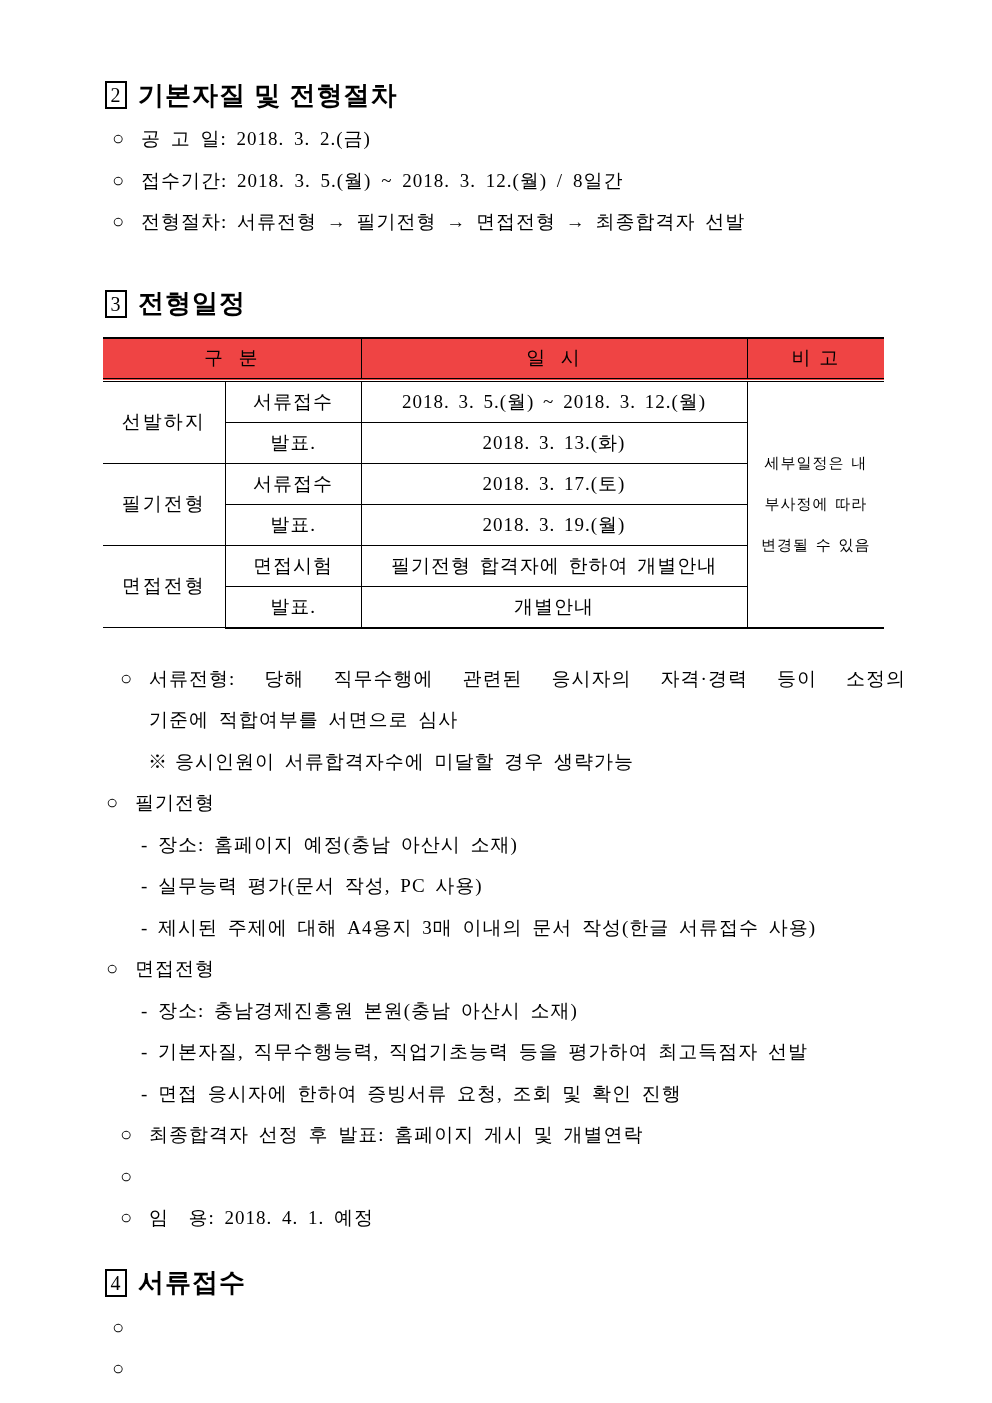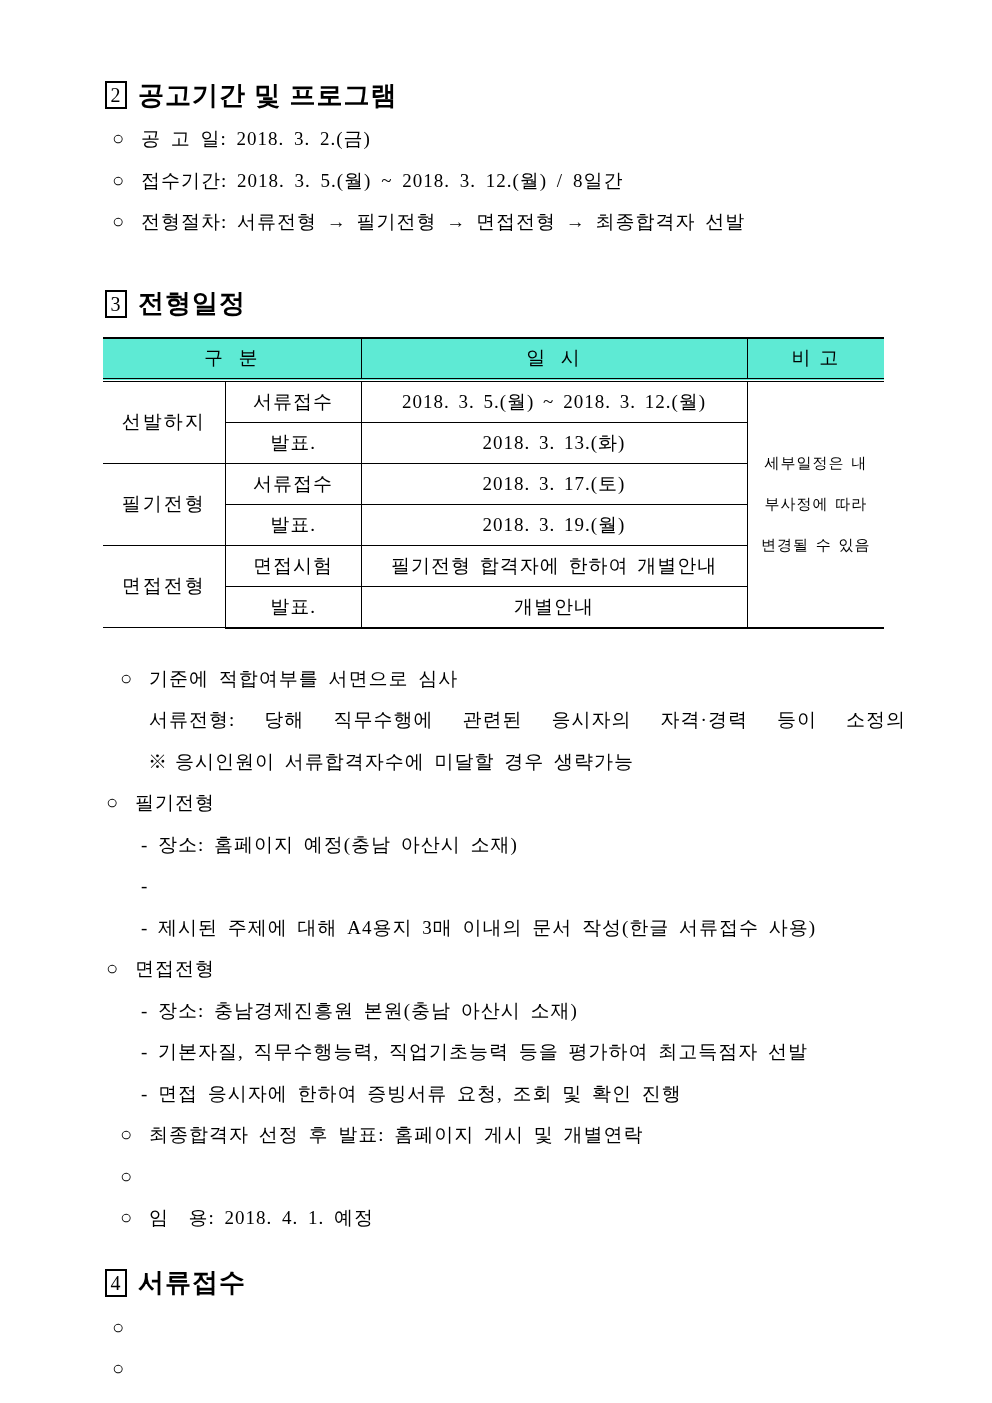--- a/index.html
+++ b/index.html
@@ -50,21 +50,21 @@
   .s4-list{margin-top:7px;}
 
   
   table.sched{
     margin:16px 0 0 103px;border-collapse:collapse;table-layout:fixed;
     width:781px;font-size:19px;
   }
   .sched col.c1{width:122px}.sched col.c2{width:136px}
   .sched col.c3{width:386px}.sched col.c4{width:137px}
   .sched th{
-    height:37px;background:#5eead4;font-weight:400;text-align:center;
+    height:37px;background:#ef4444;font-weight:400;text-align:center;
     border-top:2px solid #000;border-bottom:4px double #000;
     letter-spacing:2px;white-space:pre;
   }
   .sched th.b-r{border-right:1px solid #000;}
   .sched td{
     height:38px;border:1px solid #000;text-align:center;
     letter-spacing:1px;word-spacing:3px;white-space:pre;
   }
   .sched td.group{border-left:none;letter-spacing:2px;}
   .sched td.note-cell{
@@ -74,21 +74,21 @@
   }
   .sched tbody tr:last-child td{border-bottom:2px solid #000;}
 </style>
 </head>
 <body>
 
 <div class="page">
 
   <div class="sec-title">
     <span class="numbox">2</span>
-    <span>공고기간 및 프로그램</span>
+    <span>기본자질 및 전형절차</span>
   </div>
   <div class="list">
     <div class="li ind-b">
       <span class="marker mk-circle">○</span>
       <span class="txt">공 고 일: 2018. 3. 2.(금)</span>
     </div>
     <div class="li ind-b">
       <span class="marker mk-circle">○</span>
       <span class="txt">접수기간: 2018. 3. 5.(월) ~ 2018. 3. 12.(월) / 8일간</span>
     </div>
@@ -146,38 +146,39 @@
         <td>발표.</td>
         <td>개별안내</td>
       </tr>
     </tbody>
   </table>
 
   <div class="list s3-list">
     <div class="li ind-c">
       <span class="marker mk-circle">○</span>
       <span class="txt-block">
+        <span class="line line-just">서류전형: 당해 직무수행에 관련된 응시자의 자격·경력 등이 소정의</span>
         <span class="line">기준에 적합여부를 서면으로 심사</span>
-        <span class="line line-just">서류전형: 당해 직무수행에 관련된 응시자의 자격·경력 등이 소정의</span>
       </span>
     </div>
     <div class="li ind-e">
       <span class="marker mk-star">※</span>
       <span class="txt">응시인원이 서류합격자수에 미달할 경우 생략가능</span>
     </div>
     <div class="li ind-a">
       <span class="marker mk-circle">○</span>
       <span class="txt">필기전형</span>
     </div>
     <div class="li ind-d">
       <span class="marker mk-dash">-</span>
       <span class="txt">장소: 홈페이지 예정(충남 아산시 소재)</span>
     </div>
     <div class="li ind-d">
       <span class="marker mk-dash">-</span>
+      <span class="txt">실무능력 평가(문서 작성, PC 사용)</span>
     </div>
     <div class="li ind-d">
       <span class="marker mk-dash">-</span>
       <span class="txt">제시된 주제에 대해 A4용지 3매 이내의 문서 작성(한글 서류접수 사용)</span>
     </div>
     <div class="li ind-a">
       <span class="marker mk-circle">○</span>
       <span class="txt">면접전형</span>
     </div>
     <div class="li ind-d">

